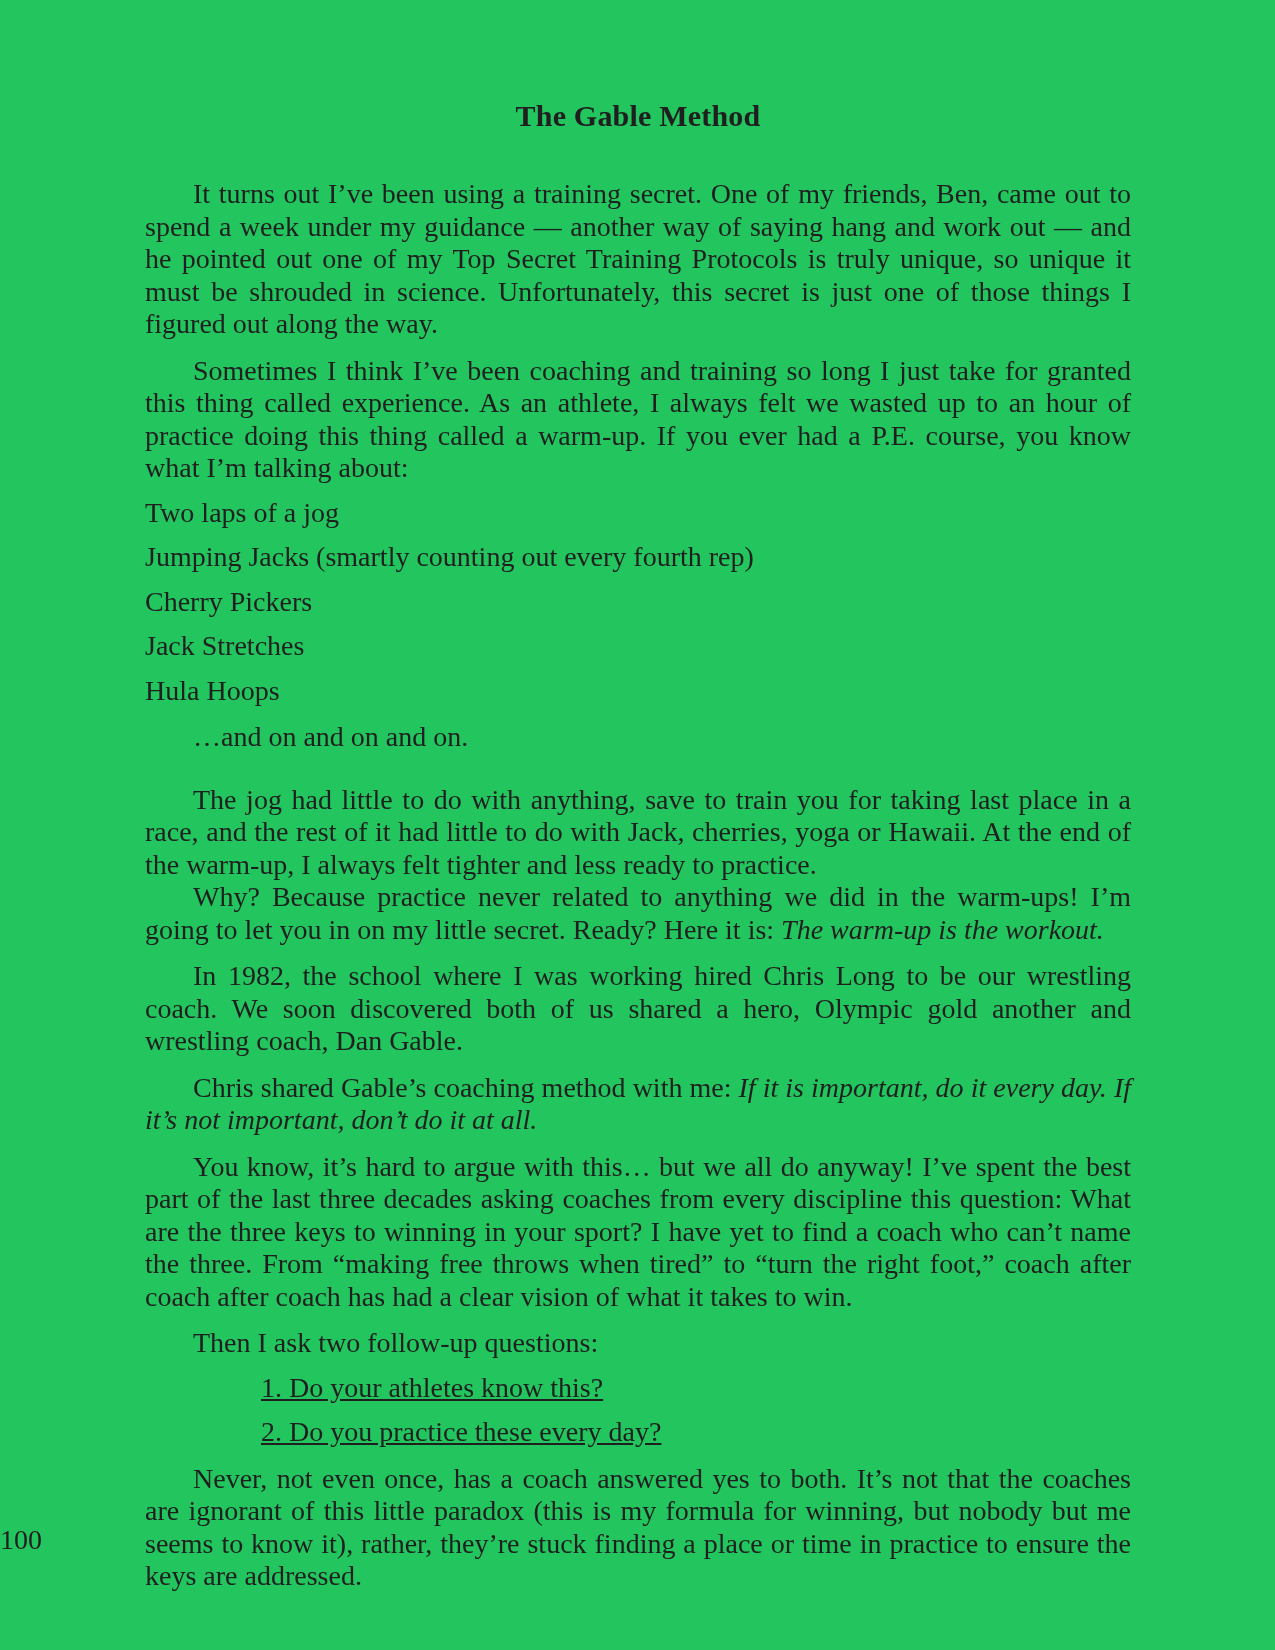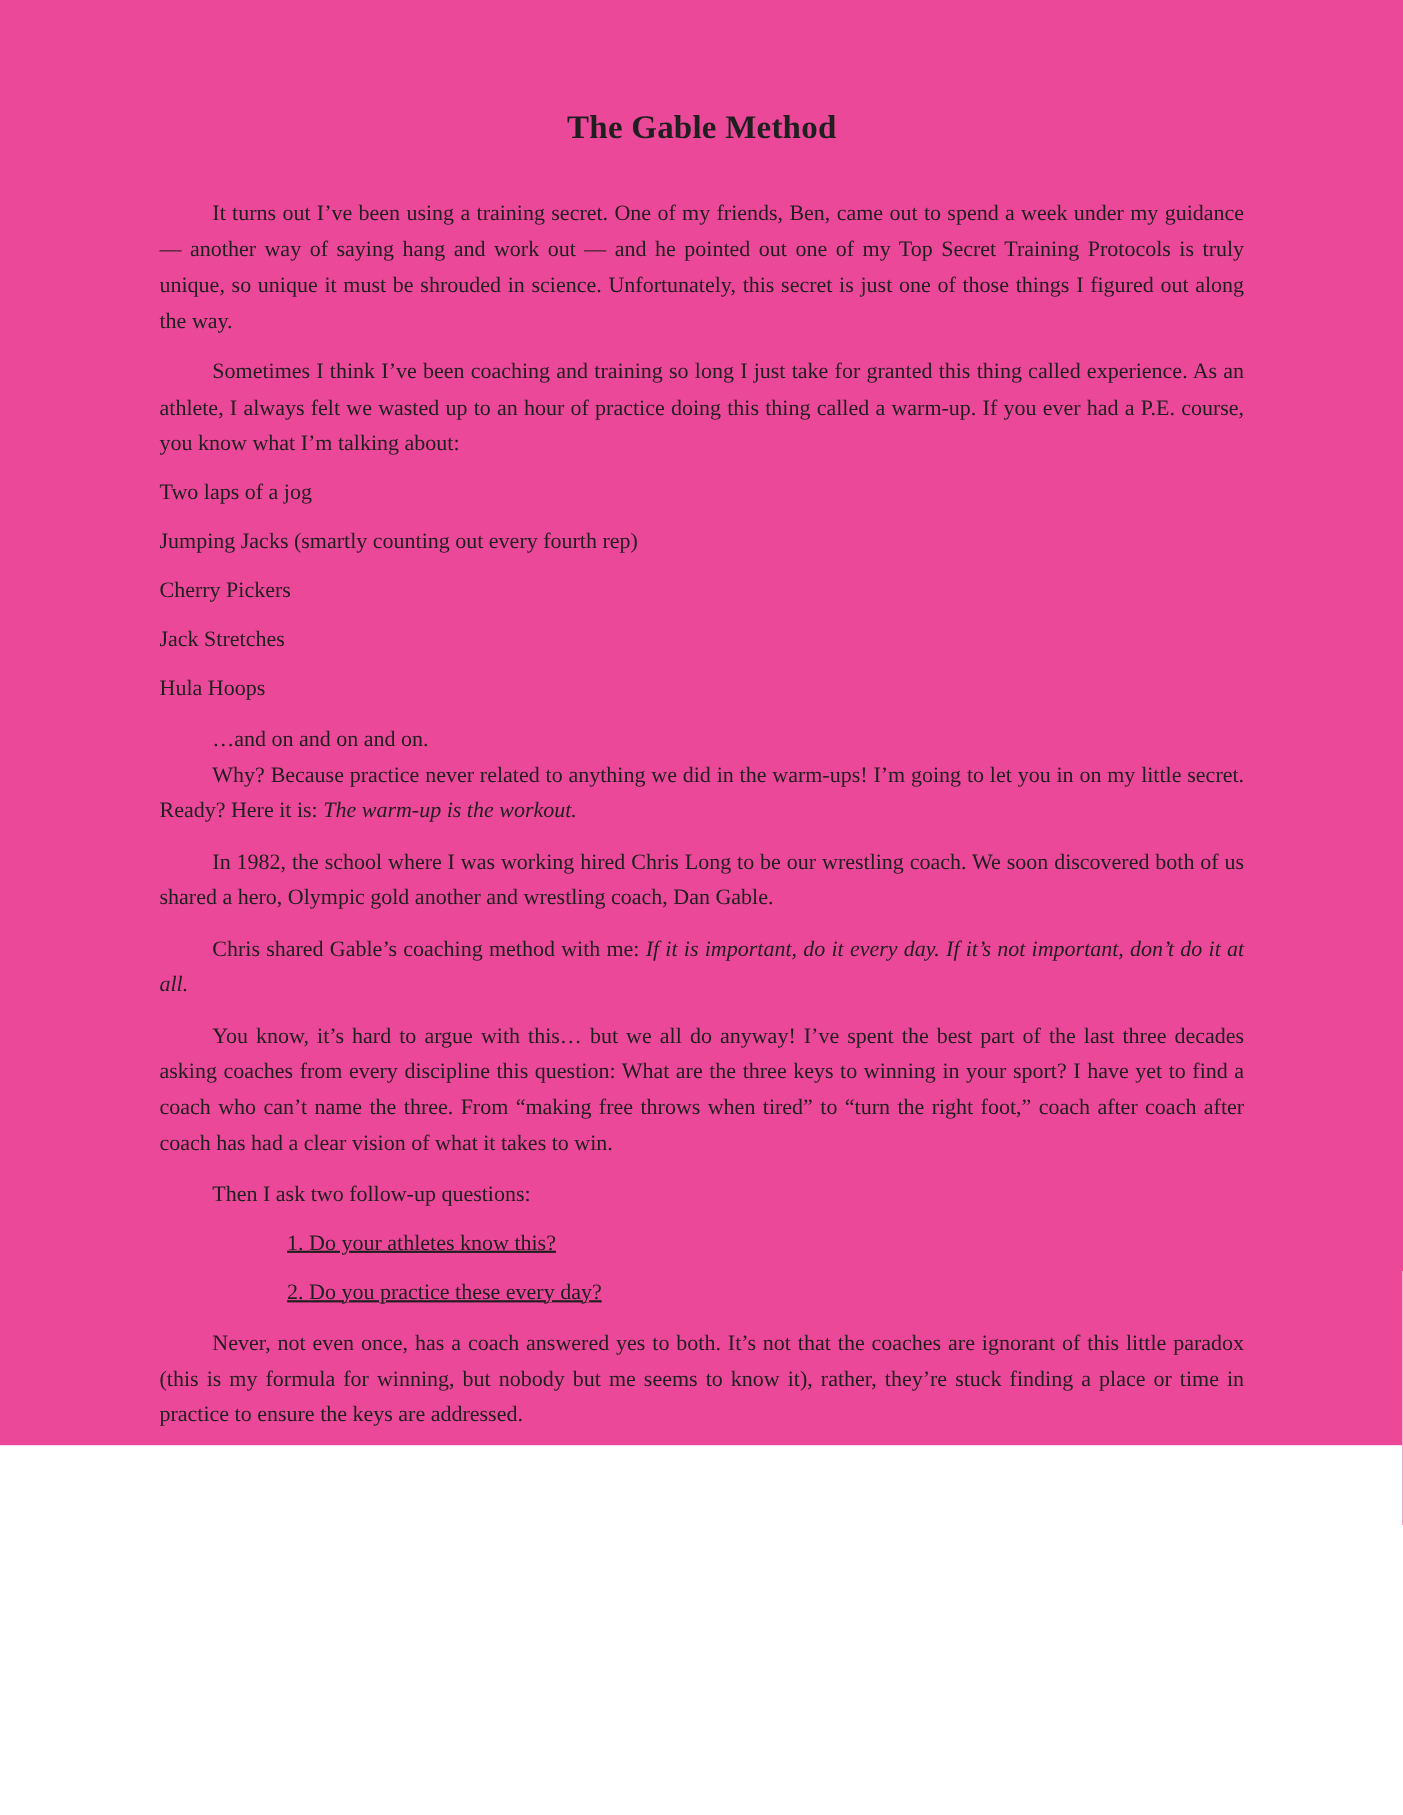--- a/index.html
+++ b/index.html
@@ -3,43 +3,43 @@
 <meta charset="utf-8">
 <style>
   html, body {
     margin: 0;
     padding: 0;
     background: #ffffff;
   }
   .page {
     position: relative;
     width: 1275px;
-    height: 1314px;
-    background: #ec4899;
+    height: 1650px;
+    background: #22c55e;
     color: #1f1f1f;
     font-family: "Liberation Serif", "DejaVu Serif", serif;
     overflow: hidden;
     box-sizing: border-box;
   }
   .text-block {
     position: absolute;
     left: 145px;
     top: 98px;
     width: 986px;
   }
   h1.page-title {
     font-size: 30px;
     line-height: 36px;
     font-weight: bold;
     text-align: center;
     margin: 0 0 44px 0;
     letter-spacing: 0.2px;
   }
   .content p {
-    font-size: 20px;
+    font-size: 28px;
     line-height: 32.5px;
     margin: 0;
     text-align: justify;
   }
   .content p.para {
     text-indent: 48px;
     margin-top: 14px;
   }
   .content p.nogap {
     margin-top: 0;
@@ -82,20 +82,21 @@
     <h1 class="page-title">The Gable Method</h1>
     <div class="content">
         <p class="para"><span>It turns out I’ve been using a training secret. One of my friends, Ben, came out to spend a week under my guidance — another way of saying hang and work out — and he pointed out one of my Top Secret Training Protocols is truly unique, so unique it must be shrouded in science. Unfortunately, this secret is just one of those things I figured out along the way.</span></p>
         <p class="para"><span>Sometimes I think I’ve been coaching and training so long I just take for granted this thing called experience. As an athlete, I always felt we wasted up to an hour of practice doing this thing called a warm-up. If you ever had a P.E. course, you know what I’m talking about:</span></p>
         <p class="center"><span>Two laps of a jog</span></p>
         <p class="center"><span>Jumping Jacks (smartly counting out every fourth rep)</span></p>
         <p class="center"><span>Cherry Pickers</span></p>
         <p class="center"><span>Jack Stretches</span></p>
         <p class="center"><span>Hula Hoops</span></p>
         <p class="para"><span>…and on and on and on.</span></p>
+        <p class="para biggap"><span>The jog had little to do with anything, save to train you for taking last place in a race, and the rest of it had little to do with Jack, cherries, yoga or Hawaii. At the end of the warm-up, I always felt tighter and less ready to practice.</span></p>
         <p class="para nogap"><span>Why? Because practice never related to anything we did in the warm-ups! I’m going to let you in on my little secret. Ready? Here it is: </span><em>The warm-up is the workout.</em></p>
         <p class="para"><span>In 1982, the school where I was working hired Chris Long to be our wrestling coach. We soon discovered both of us shared a hero, Olympic gold another and wrestling coach, Dan Gable.</span></p>
         <p class="para"><span>Chris shared Gable’s coaching method with me: </span><em>If it is important, do it every day. If it’s not important, don’t do it at all.</em></p>
         <p class="para"><span>You know, it’s hard to argue with this… but we all do anyway! I’ve spent the best part of the last three decades asking coaches from every discipline this question: What are the three keys to winning in your sport? I have yet to find a coach who can’t name the three. From “making free throws when tired” to  “turn the right foot,” coach after coach after coach has had a clear vision of what it takes to win.</span></p>
         <p class="para"><span>Then I ask two follow-up questions:</span></p>
         <p class="numbered"><span>1. </span><span>Do your athletes know this?</span></p>
         <p class="numbered"><span>2. </span><span>Do you practice these every day?</span></p>
         <p class="para"><span>Never, not even once, has a coach answered yes to both. It’s not that the coaches are ignorant of this little paradox (this is my formula for winning, but nobody but me seems to know it), rather, they’re stuck finding a place or time in practice to ensure the keys are addressed.</span></p>
       </div>
   </div>

